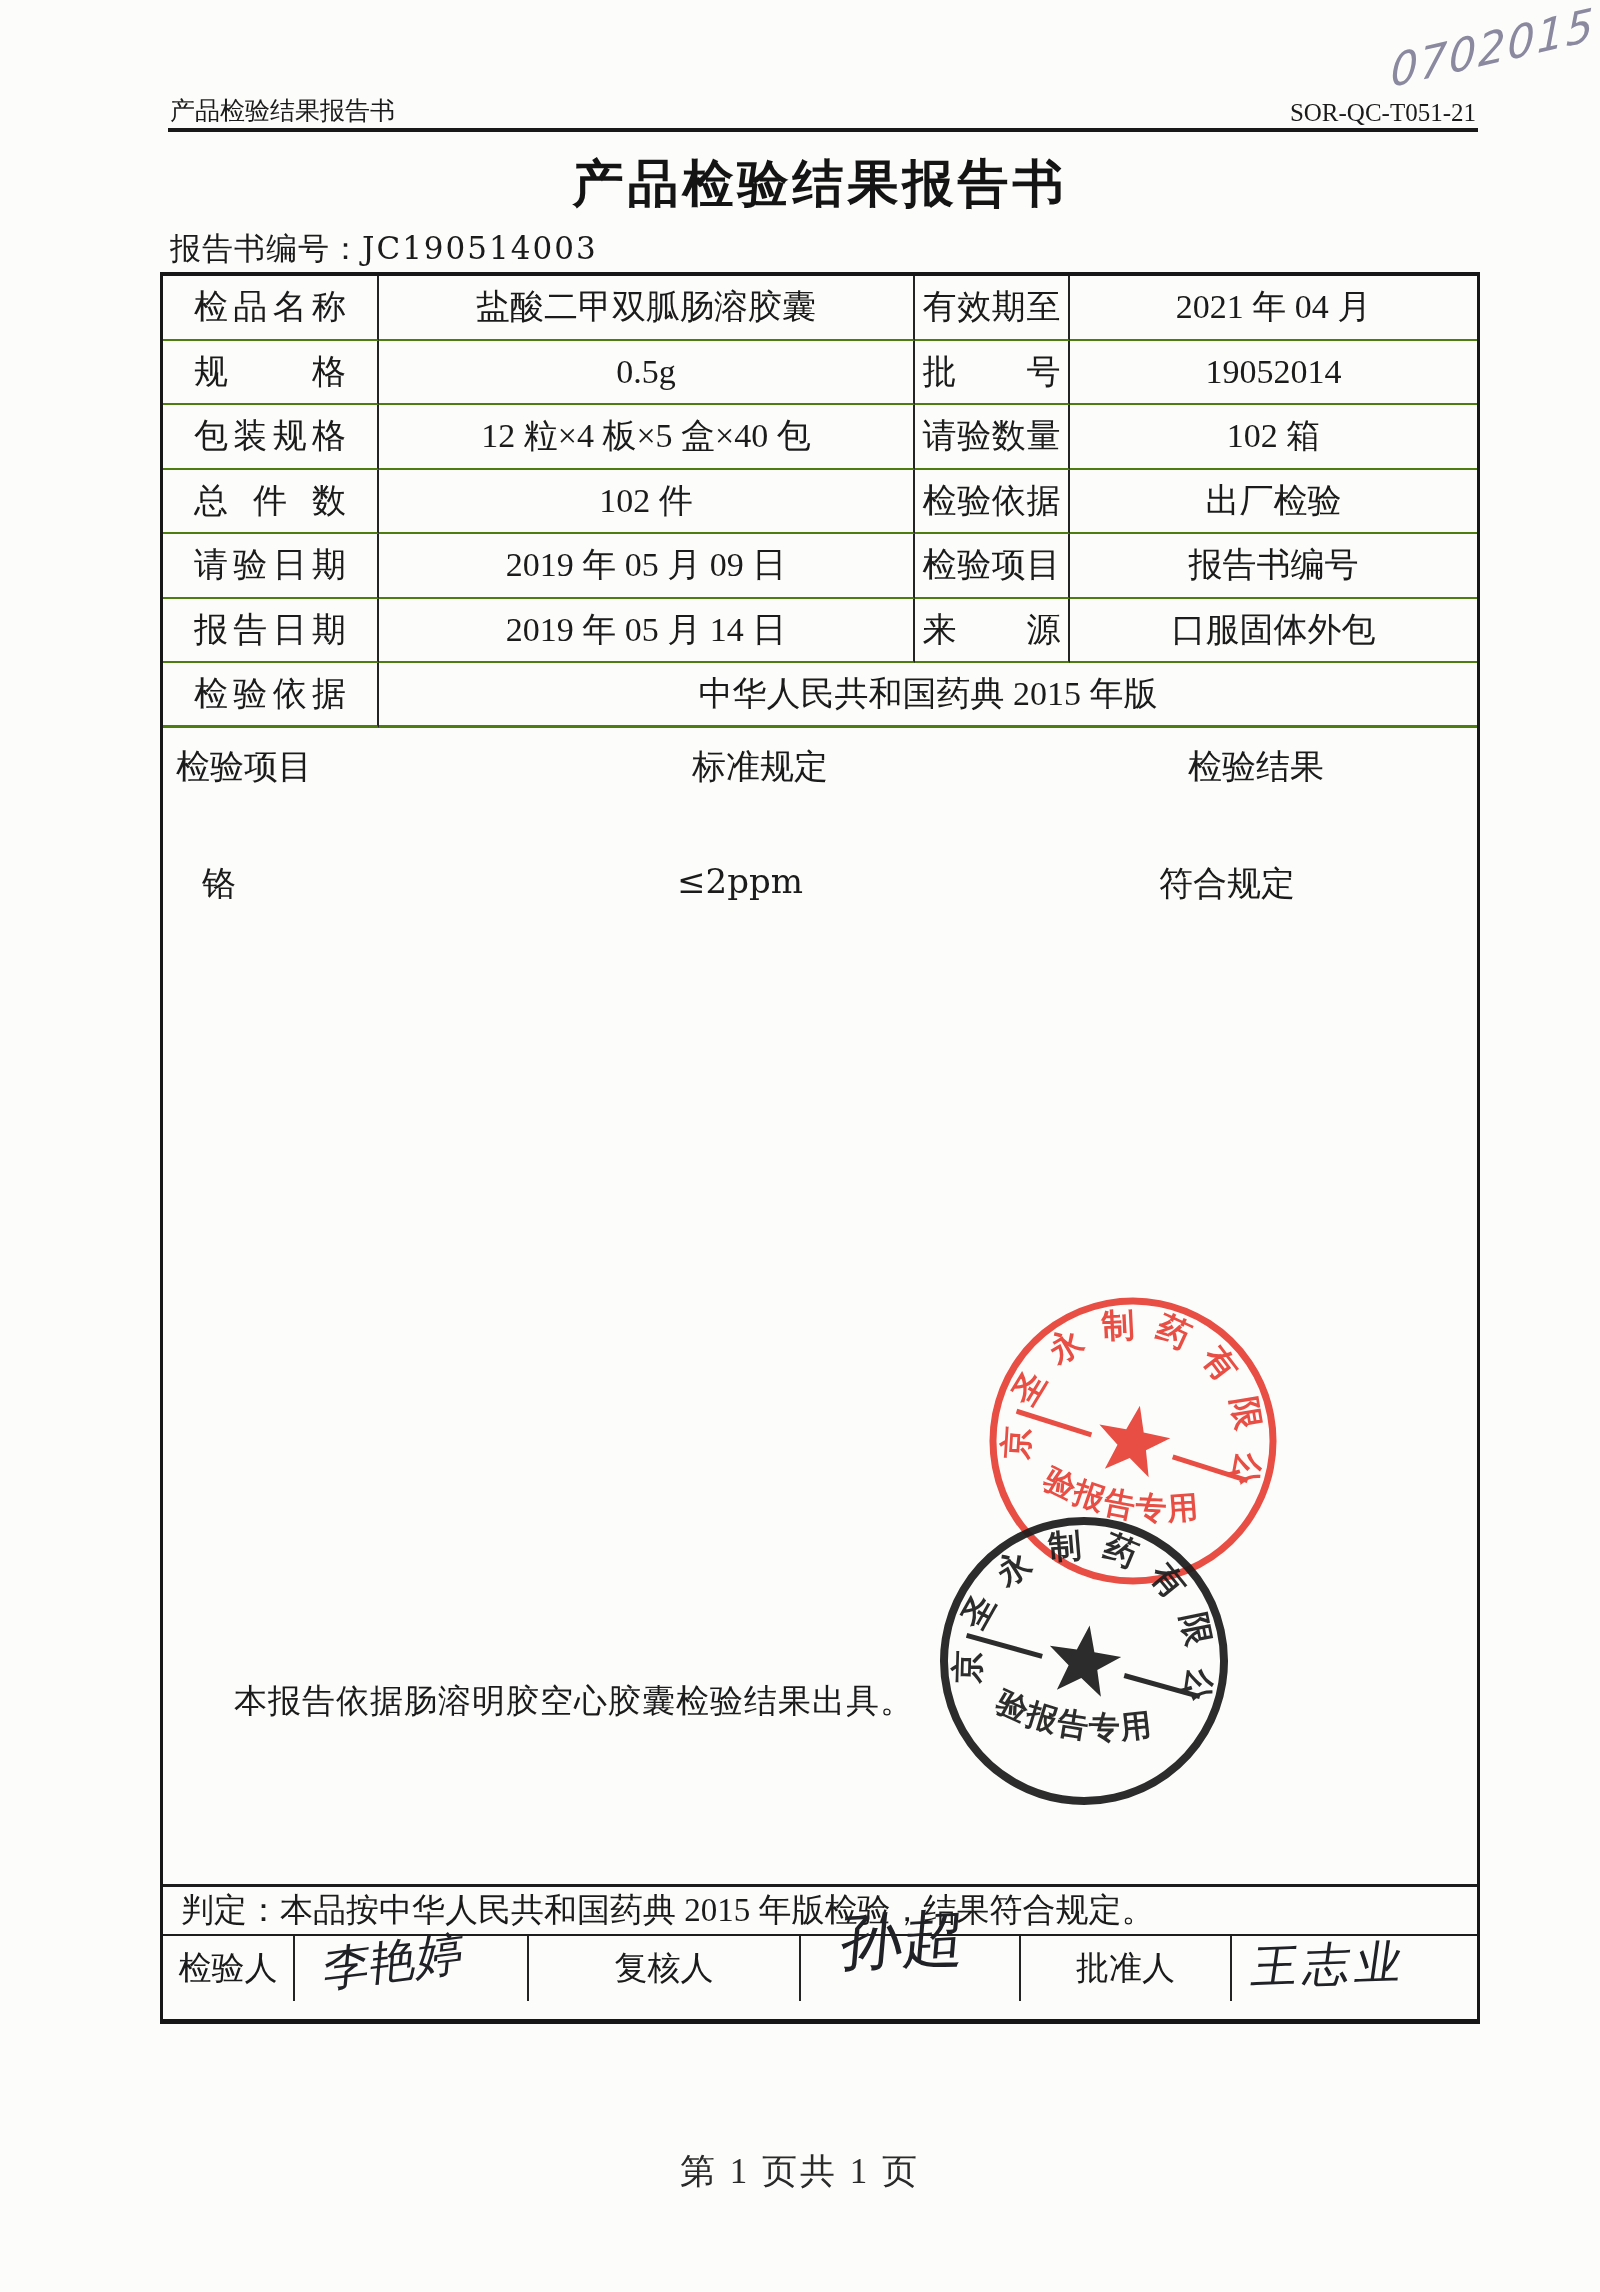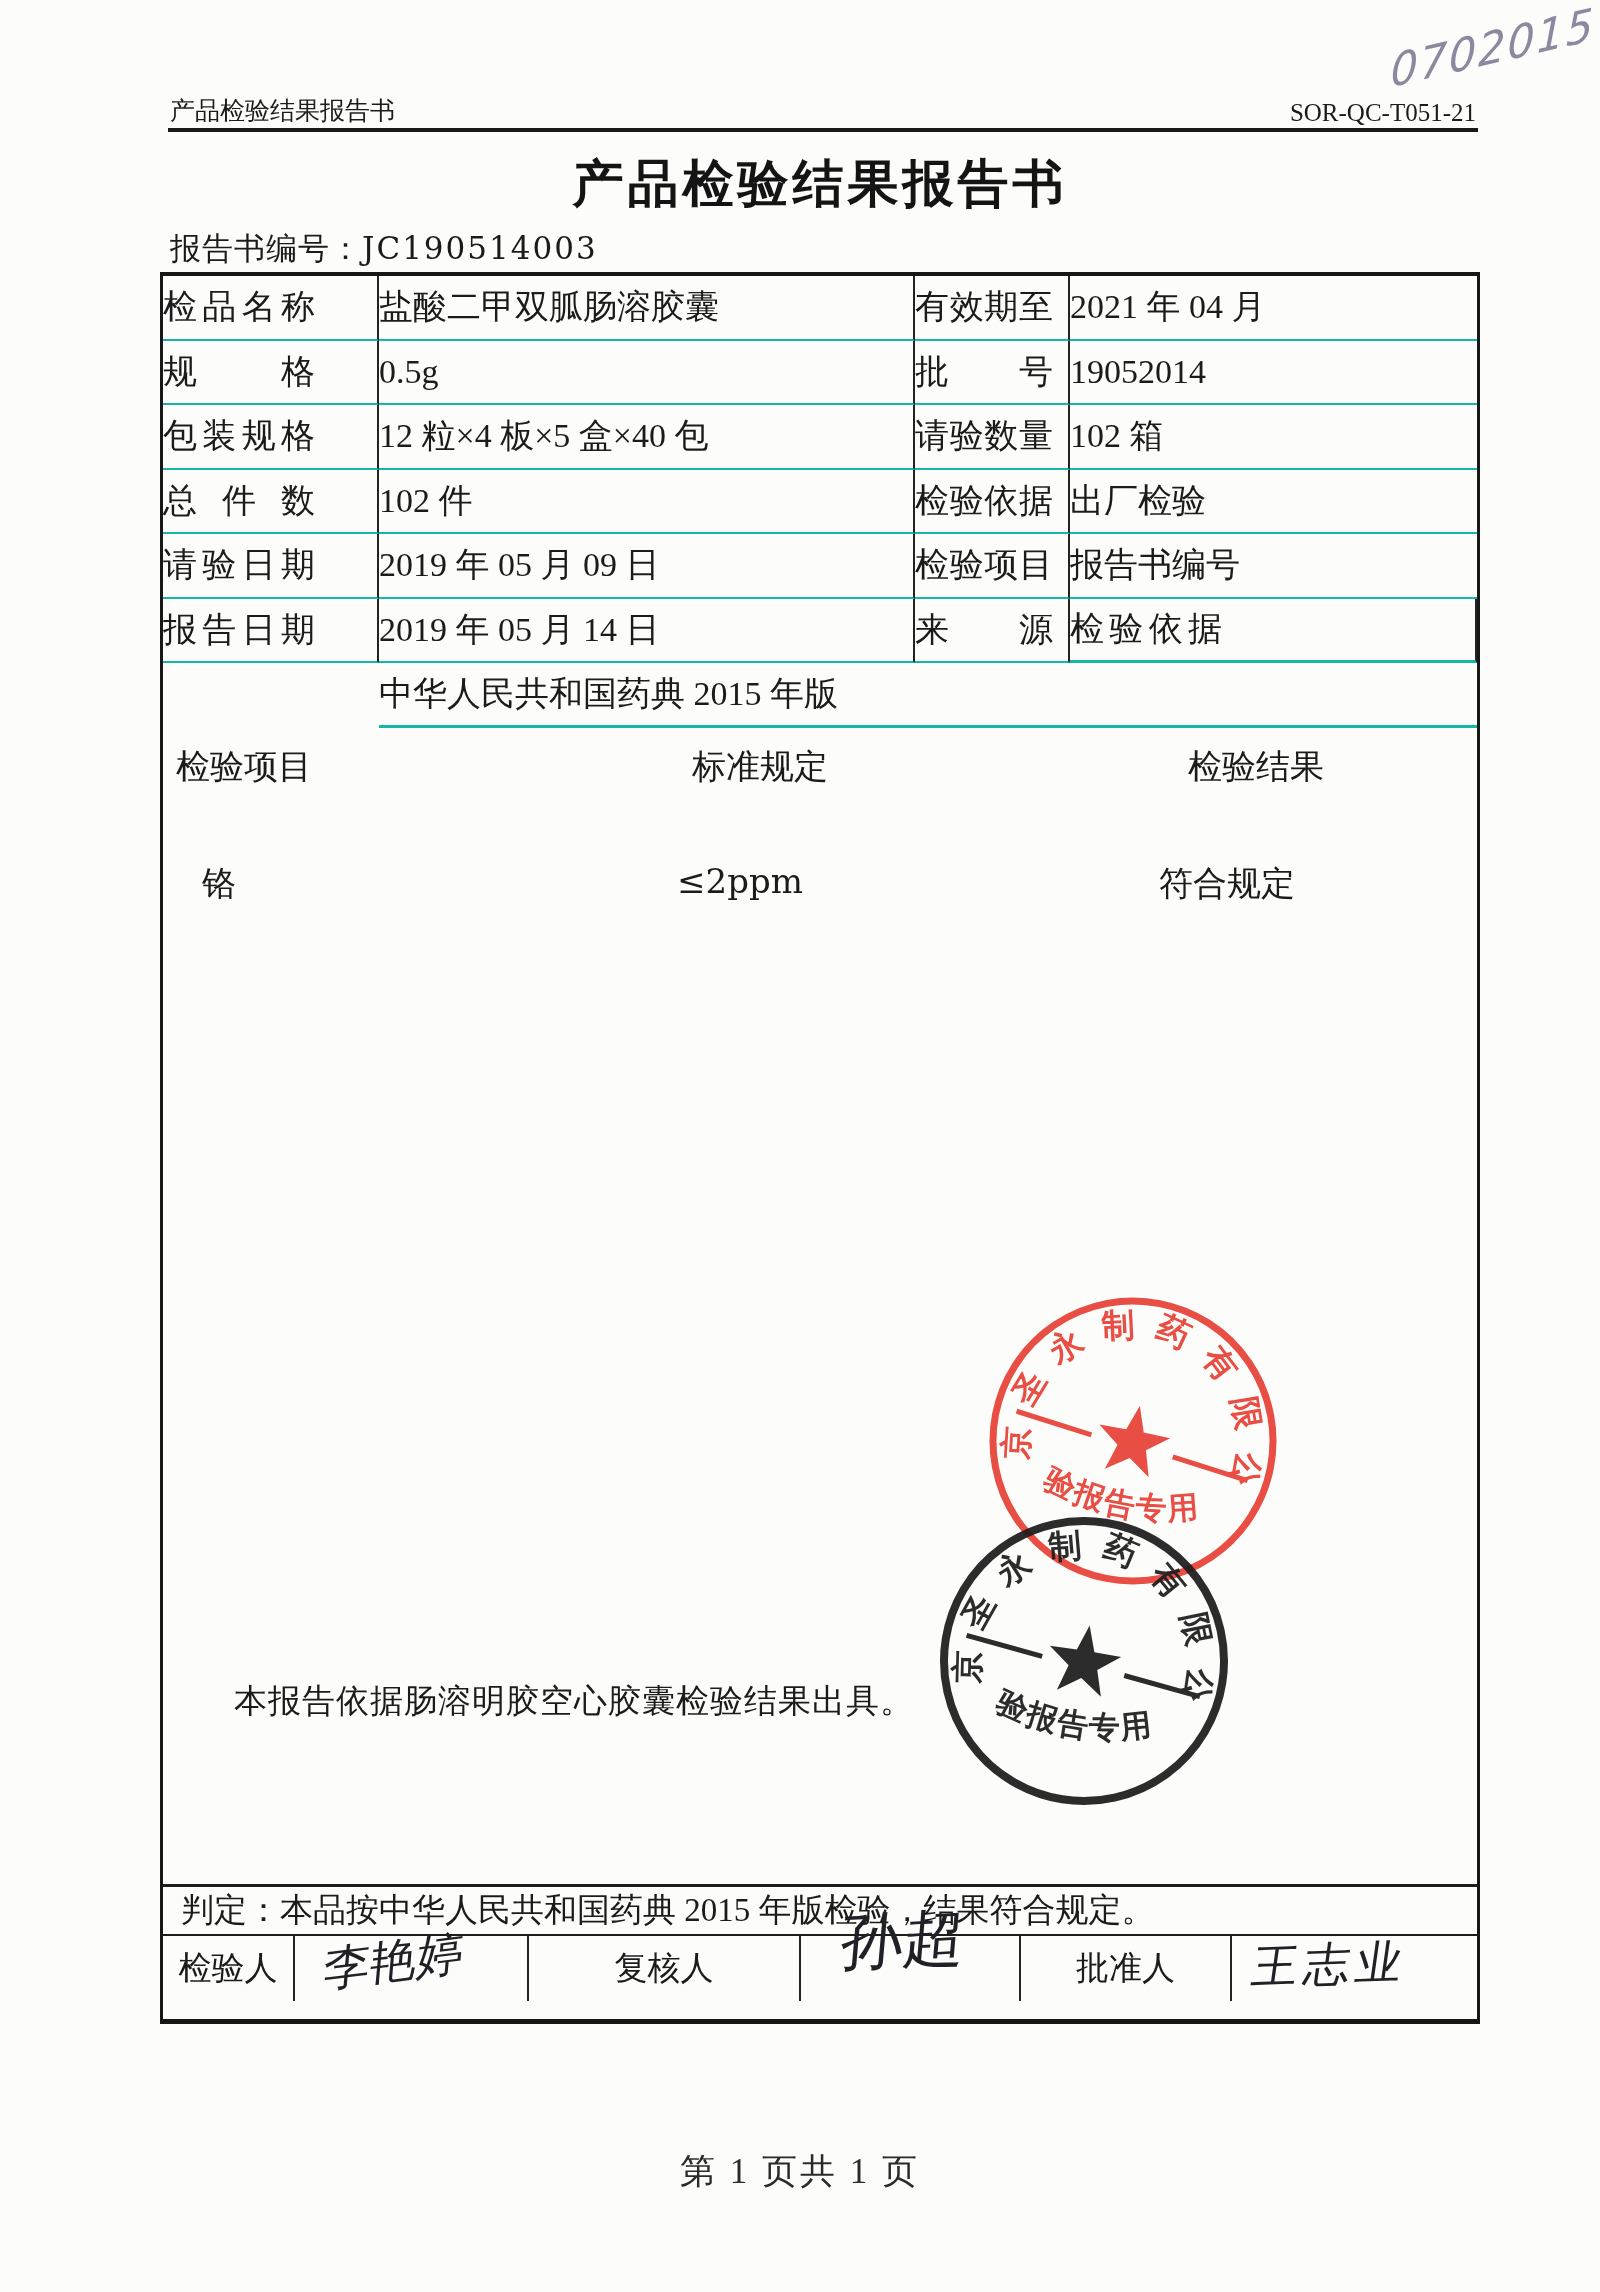--- a/index.html
+++ b/index.html
@@ -39,22 +39,22 @@
     border:3px solid #171717; border-top-width:4px; border-bottom-width:5px;
     background:transparent;
   }
   .info-grid{
     display:grid;
     grid-template-columns:216px 536px 155px 1fr;
     grid-auto-rows:64.5px;
     font-size:34px;
   }
   .cell{
-    display:flex; align-items:center; justify-content:flex-start;
-    border-bottom:2px solid #14b8a6; border-right:2px solid #232323;
+    display:flex; align-items:center; justify-content:center;
+    border-bottom:2px solid #4d7c0f; border-right:2px solid #232323;
     overflow:hidden;
   }
   .cell.last{ border-right:none; }
   .cell.rule-strong{ border-bottom-width:3px; }
   .dist{ display:block; text-align:justify; text-align-last:justify; }
   .w1{ width:152px; } .w2{ width:138px; }
   .basis-val{ grid-column:2 / -1; }
 
   
   .results{
@@ -169,20 +169,21 @@
         </div>
       <div class="cell last">报告书编号</div>
 
       <div class="cell">
           <span class="dist w1">报告日期</span>
         </div>
       <div class="cell">2019 年 05 月 14 日</div>
       <div class="cell">
           <span class="dist w2">来　　源</span>
         </div>
+      <div class="cell last">口服固体外包</div>
 
       <div class="cell rule-strong">
           <span class="dist w1">检验依据</span>
         </div>
       <div class="cell last rule-strong basis-val">中华人民共和国药典 2015 年版</div>
     </div>
 
     <div class="results">
       <span class="res-item-h">检验项目</span>
       <span class="res-std-h">标准规定</span>

